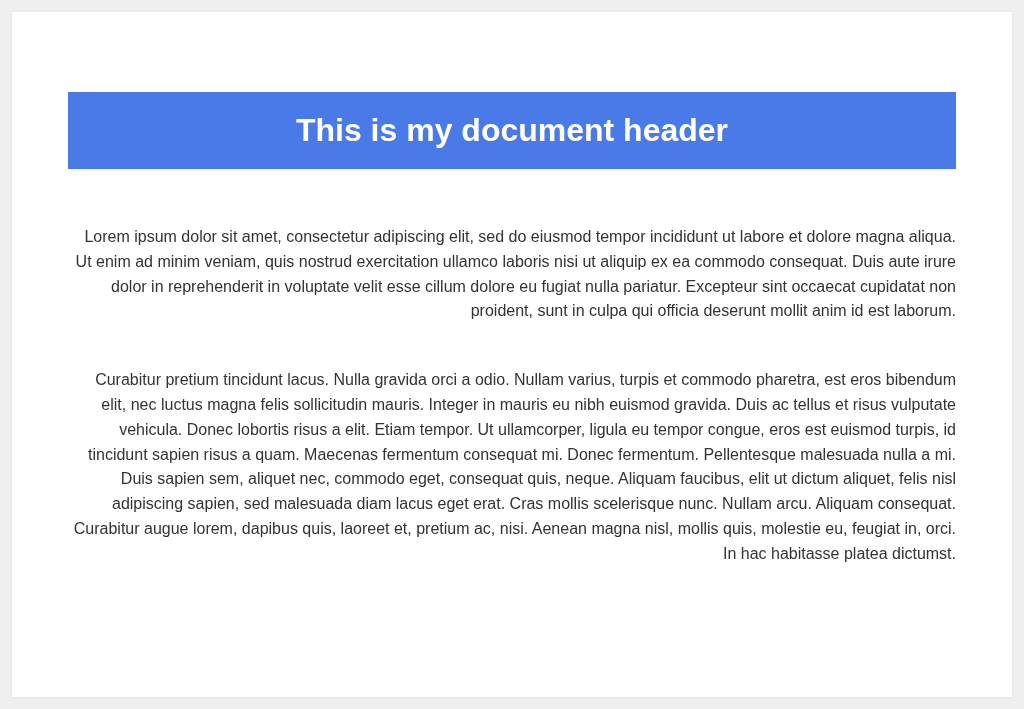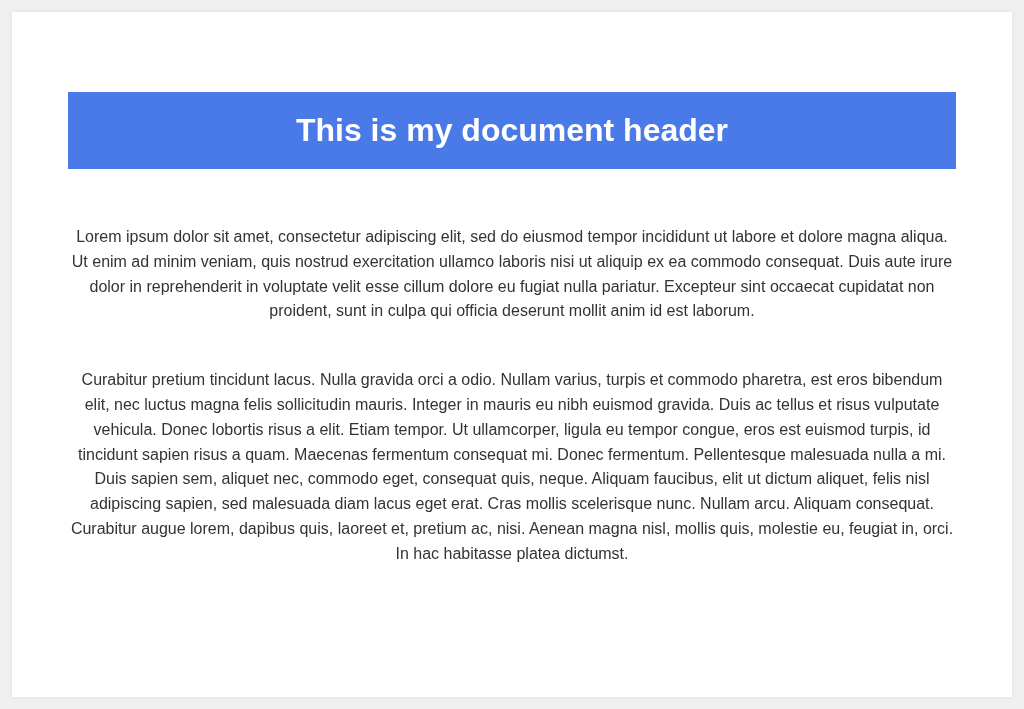--- a/index.html
+++ b/index.html
@@ -26,21 +26,21 @@
       font-weight: 700;
       text-align: center;
       padding: 20px 10px;
       margin-bottom: 56px;
     }
     .body-text {
       color: #333333;
       font-size: 16px;
       line-height: 1.55;
       margin-bottom: 28px;
-      text-align: center;
+      text-align: right;
       margin-top: 44px;
     }
   </style>
 </head>
 <body>
 
 <div class="page">
   <div class="header-banner">This is my document header</div>
   <p class="body-text">Lorem ipsum dolor sit amet, consectetur adipiscing elit, sed do eiusmod tempor incididunt ut labore et dolore magna aliqua. Ut enim ad minim veniam, quis nostrud exercitation ullamco laboris nisi ut aliquip ex ea commodo consequat. Duis aute irure dolor in reprehenderit in voluptate velit esse cillum dolore eu fugiat nulla pariatur. Excepteur sint occaecat cupidatat non proident, sunt in culpa qui officia deserunt mollit anim id est laborum.</p>
   <p class="body-text">Curabitur pretium tincidunt lacus. Nulla gravida orci a odio. Nullam varius, turpis et commodo pharetra, est eros bibendum elit, nec luctus magna felis sollicitudin mauris. Integer in mauris eu nibh euismod gravida. Duis ac tellus et risus vulputate vehicula. Donec lobortis risus a elit. Etiam tempor. Ut ullamcorper, ligula eu tempor congue, eros est euismod turpis, id tincidunt sapien risus a quam. Maecenas fermentum consequat mi. Donec fermentum. Pellentesque malesuada nulla a mi. Duis sapien sem, aliquet nec, commodo eget, consequat quis, neque. Aliquam faucibus, elit ut dictum aliquet, felis nisl adipiscing sapien, sed malesuada diam lacus eget erat. Cras mollis scelerisque nunc. Nullam arcu. Aliquam consequat. Curabitur augue lorem, dapibus quis, laoreet et, pretium ac, nisi. Aenean magna nisl, mollis quis, molestie eu, feugiat in, orci. In hac habitasse platea dictumst.</p>

